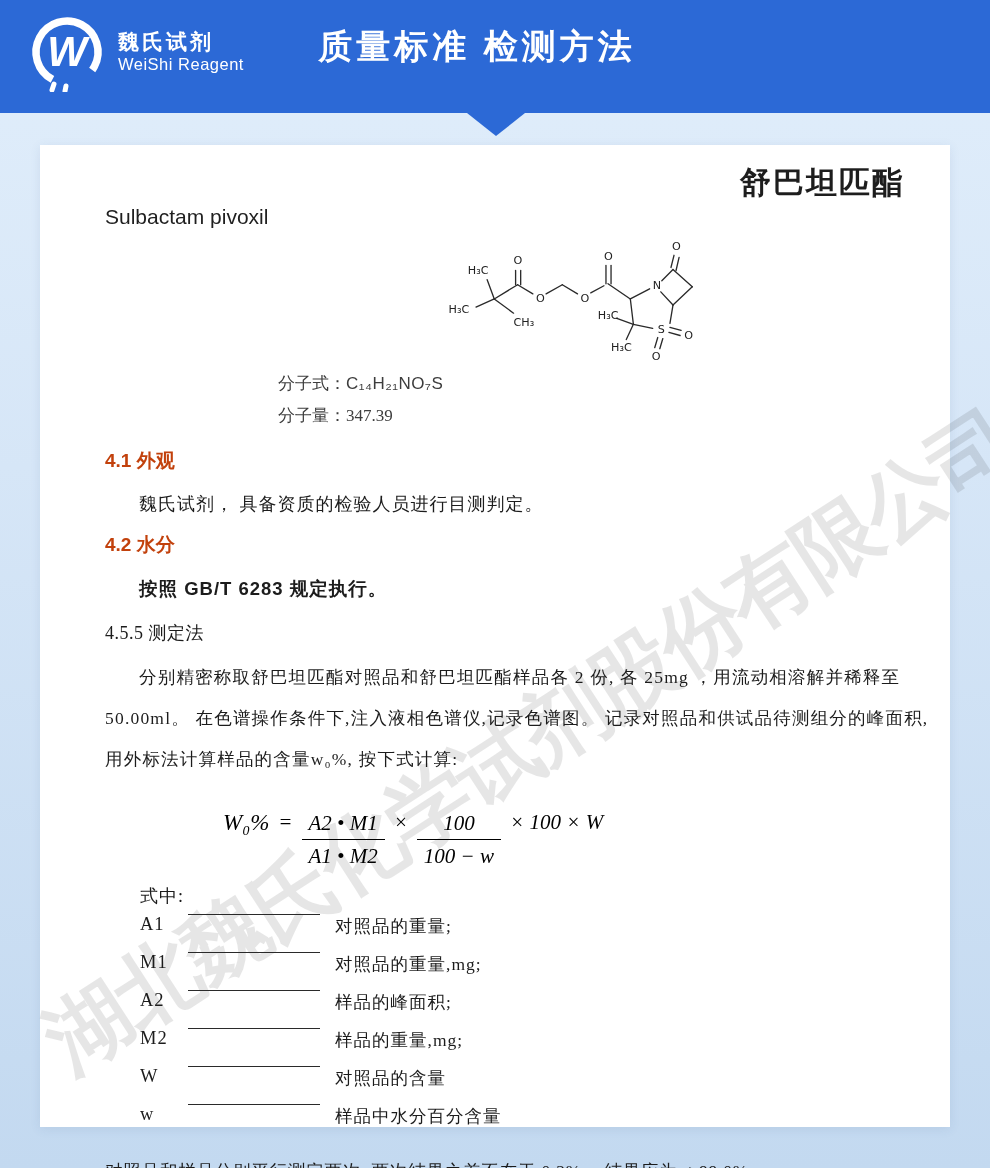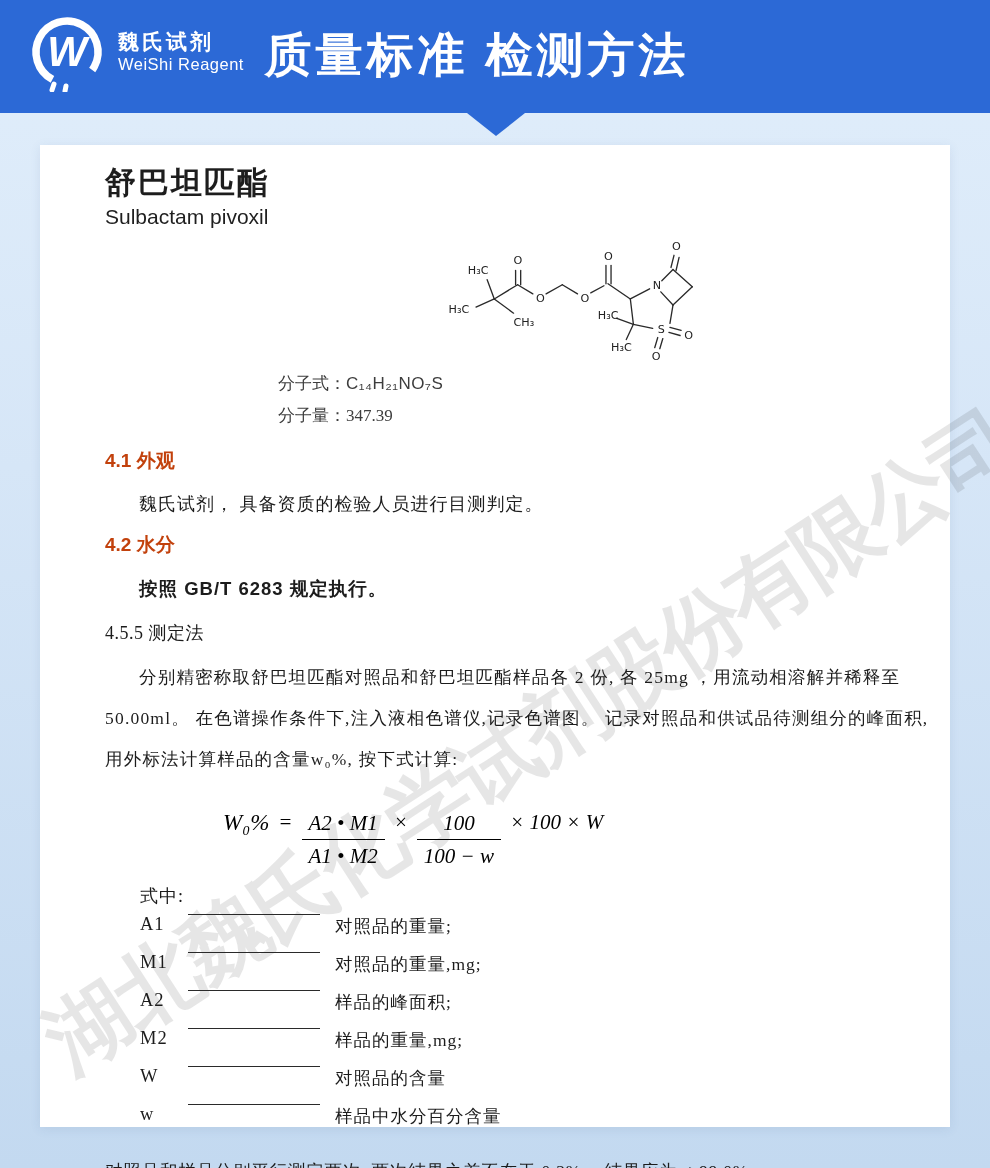--- a/index.html
+++ b/index.html
@@ -22,39 +22,39 @@
     border-left:29px solid transparent; border-right:29px solid transparent;
     border-top:23px solid #2c69d6;
   }
   .logo { position:absolute; left:28px; top:12px; display:flex; align-items:center; gap:12px; }
   .logo-text { color:#fff; font-family:"Liberation Sans",sans-serif; line-height:1.05; }
   .logo-cn { font-size:21px; font-weight:bold; letter-spacing:3px; }
   .logo-en { font-size:16.5px; margin-top:3px; letter-spacing:0.5px; }
   .header-title {
     position:absolute; top:24px; left:0; width:954px; text-align:center;
     color:#fff; font-family:"Liberation Sans",sans-serif; font-weight:bold;
-    font-size:47px; letter-spacing:4px;
+    font-size:34px; letter-spacing:4px;
   }
 
   
   .card {
     position:absolute; left:40px; top:145px; width:910px; height:982px;
     background:#fff; box-shadow:0 2px 10px rgba(60,90,140,0.10);
   }
   .watermark {
     position:absolute; left:-90px; top:540px; width:1160px;
     transform:rotate(-33deg); transform-origin:center;
     text-align:center; white-space:nowrap;
     font-family:"Liberation Sans",sans-serif; font-weight:bold;
     font-size:84px; color:#000; opacity:0.095; letter-spacing:-3px;
     pointer-events:none; z-index:0;
   }
   .card-inner { position:relative; z-index:1; padding:17px 45px 0 65px; }
 
-  .doc-title { text-align:left; font-family:"Liberation Sans",sans-serif;
+  .doc-title { text-align:right; font-family:"Liberation Sans",sans-serif;
     font-weight:600; font-size:31px; letter-spacing:2px; color:#1d1d1d; }
   .doc-subtitle { text-align:left; font-family:"Liberation Sans",sans-serif;
     font-size:21px; color:#1f1f1f; margin-top:1px; }
 
   
   .structure-wrap { margin:7px 0 0 325px; width:290px; height:132px; }
 
   .mol-line { margin-left:173px; font-size:17px; color:#3d3d3d; line-height:32px; }
   .mol-line:first-of-type { margin-top:3px; }
   .mol-val { font-family:"Liberation Sans",sans-serif; letter-spacing:0.5px; }

